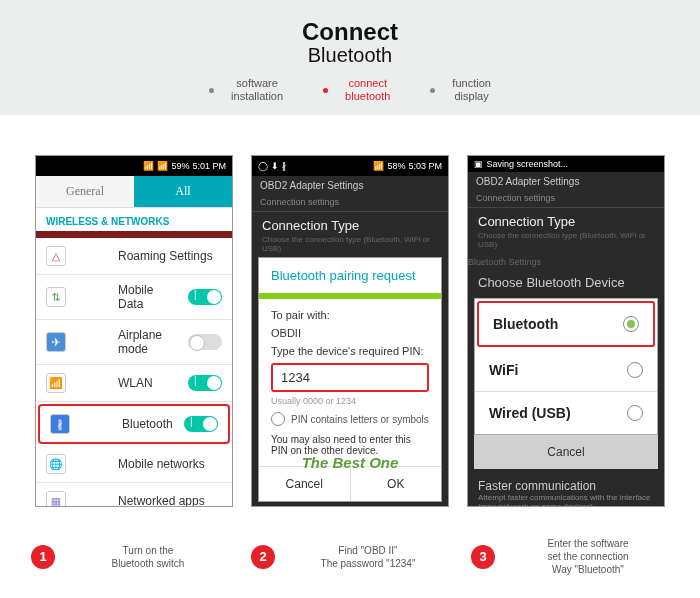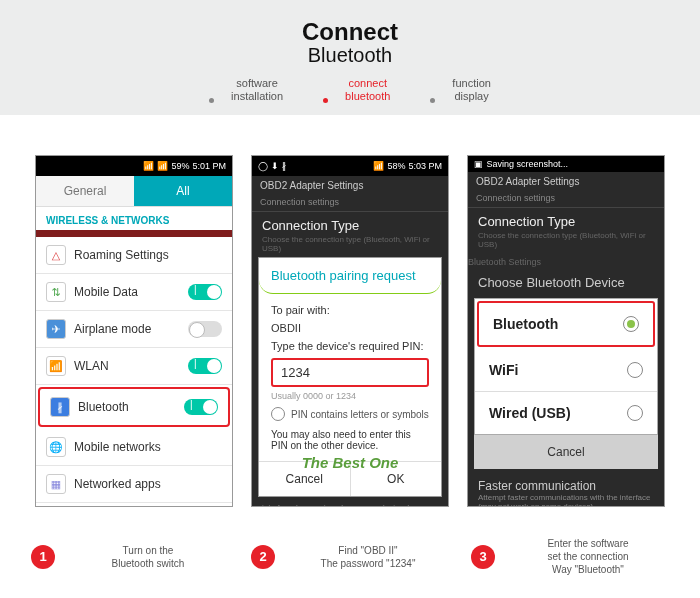--- a/index.html
+++ b/index.html
@@ -2,61 +2,61 @@
 <html><head>
 <meta charset="utf-8">
 <style>
 * { box-sizing: border-box; margin: 0; padding: 0; }
 body { font-family: Arial, sans-serif; background: #fff; width: 700px; }
 
 .top-banner { background: #eceded; padding: 18px 0 12px; text-align: center; }
 .title-line1 { font-size: 24px; font-weight: 700; color: #111; }
 .title-line2 { font-size: 20px; font-weight: 400; color: #111; margin-top: -2px; }
 .nav-row { display: flex; justify-content: center; gap: 40px; margin-top: 10px; }
-.nav-item { display: flex; align-items: flex-end; gap: 17px; font-size: 11px; line-height: 1.2; color: #555; }
+.nav-item { display: flex; align-items: center; gap: 17px; font-size: 11px; line-height: 1.2; color: #555; }
 .nav-item.active { color: #e62129; }
 .dot { width: 5px; height: 5px; border-radius: 50%; background: #888; flex-shrink: 0; }
 .nav-item.active .dot { background: #e62129; }
 .nav-text { text-align: center; }
 
 .phones-area { display: flex; justify-content: center; gap: 18px; padding: 40px 20px 20px; }
 .phone { width: 198px; height: 352px; border: 1px solid #999; background: #fff; position: relative; overflow: hidden; }
 
 .status-bar { height: 20px; background: #000; color: #fff; display: flex; align-items: center; justify-content: flex-end; gap: 4px; padding: 0 6px; font-size: 9px; }
 .status-bar.dark2 { justify-content: space-between; }
 .status-icons-left { display: flex; gap: 3px; }
 .status-icons-right { display: flex; gap: 3px; align-items: center; }
 
-.tabs { display: flex; }
+.tabs { display: flex; font-family: Liberation Serif, serif; }
 .tab { flex: 1; text-align: center; padding: 8px 0; font-size: 12px; color: #777; background: #f5f5f5; border-bottom: 1px solid #ddd; }
 .tab.active { background: #00a8b8; color: #fff; }
 
 .section-label { color: #00a8b8; font-size: 10px; font-weight: 700; padding: 8px 10px 4px; border-bottom: 7px solid #7f1d1d; }
 .setting-row { display: flex; align-items: center; padding: 8px 10px; border-bottom: 1px solid #e5e5e5; gap: 8px; }
 .setting-icon { width: 20px; height: 20px; border: 1px solid #ccc; border-radius: 3px; display: flex; align-items: center; justify-content: center; font-size: 11px; background: #f8f8f8; flex-shrink: 0; }
-.setting-text { flex: 1; font-size: 12px; color: #333; }
+.setting-text { flex: 1; font-size: 12px; color: #333; margin-left: 44px; }
 .toggle { width: 34px; height: 16px; border-radius: 10px; position: relative; flex-shrink: 0; }
 .toggle.on { background: #00c8a8; }
 .toggle.on::after { content: ""; position: absolute; right: 1px; top: 1px; width: 14px; height: 14px; background: #fff; border-radius: 50%; }
 .toggle.off { background: #ddd; }
 .toggle.off::after { content: ""; position: absolute; left: 1px; top: 1px; width: 14px; height: 14px; background: #fff; border-radius: 50%; border: 1px solid #bbb; }
 .toggle.on.sm::before { content: "|"; position: absolute; left: 6px; top: 0; font-size: 10px; color: #fff; }
 
 .highlight-red { border: 2px solid #e62129; border-radius: 4px; margin: 2px; }
 .more-text { color: #00a8b8; font-size: 12px; padding: 10px 14px; }
 
 
 .dark-bg { background: #2a2a2a; height: 100%; }
 .obd-header { color: #ccc; font-size: 10px; padding: 4px 8px; }
 .conn-settings { color: #888; font-size: 9px; padding: 2px 8px 4px; border-bottom: 1px solid #444; }
 .conn-type-title { color: #eee; font-size: 13px; padding: 6px 10px 2px; }
 .conn-type-sub { color: #666; font-size: 8px; padding: 0 10px 4px; }
 
 .dialog { background: #fff; margin: 0 6px; border: 1px solid #999; }
-.dialog-title { color: #00a8b8; font-size: 13px; padding: 10px 12px; border-bottom: 1px solid #84cc16; border-radius: 14px; }
+.dialog-title { color: #00a8b8; font-size: 13px; padding: 10px 12px; border-bottom: 6px solid #84cc16; }
 .dialog-body { padding: 10px 12px; font-size: 11px; color: #333; }
 .dialog-body .sub { margin-bottom: 6px; }
 .pin-input { border: 2px solid #e62129; border-radius: 3px; padding: 5px 8px; font-size: 13px; margin: 4px 0; }
 .dialog-hint { color: #999; font-size: 9px; margin-top: 0; }
 .dialog-check { display: flex; gap: 6px; align-items: center; font-size: 10px; color: #555; margin-top: 6px; }
 .checkbox { width: 14px; height: 14px; border: 1.5px solid #888; border-radius: 50%; flex-shrink: 0; }
 .dialog-note { font-size: 10px; color: #333; margin-top: 8px; }
 .dialog-buttons { display: flex; border-top: 1px solid #ddd; }
 .dialog-btn { flex: 1; text-align: center; padding: 10px 0; font-size: 12px; color: #333; }
 .dialog-btn:first-child { border-right: 1px solid #ddd; }

